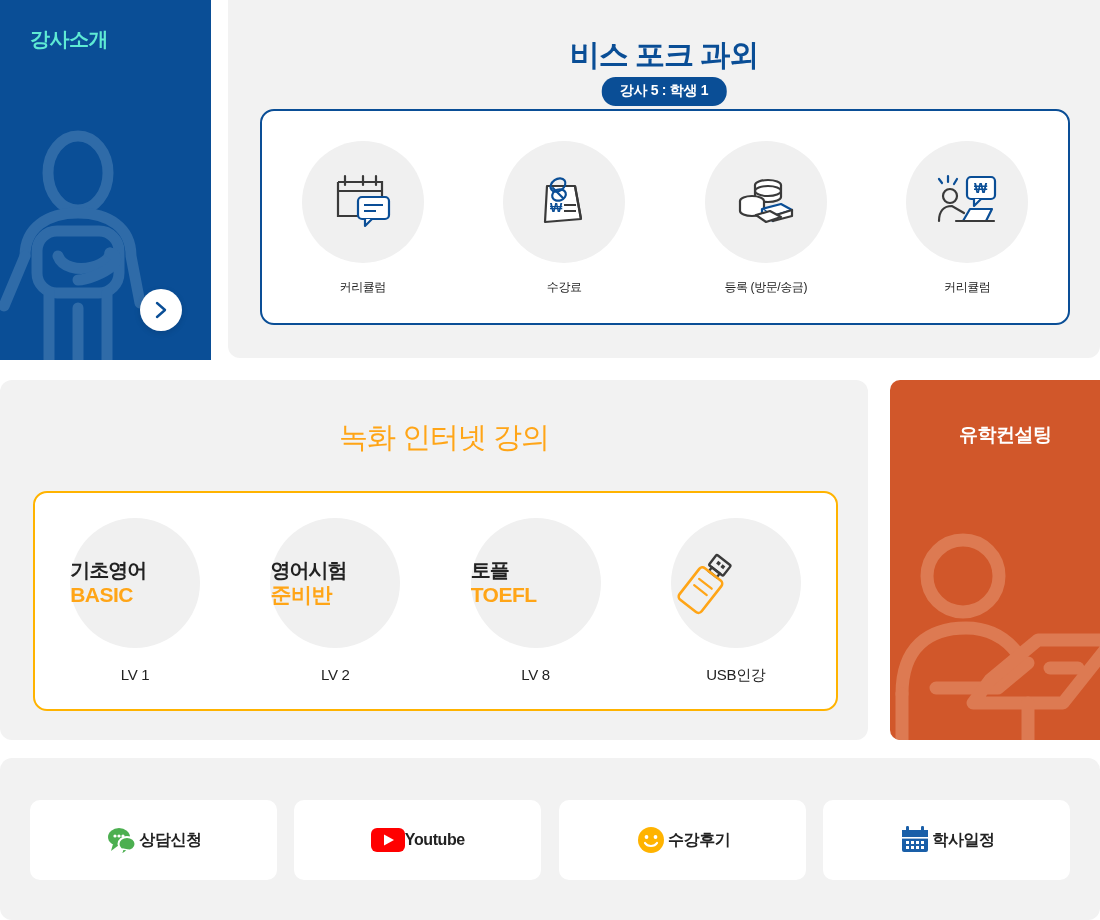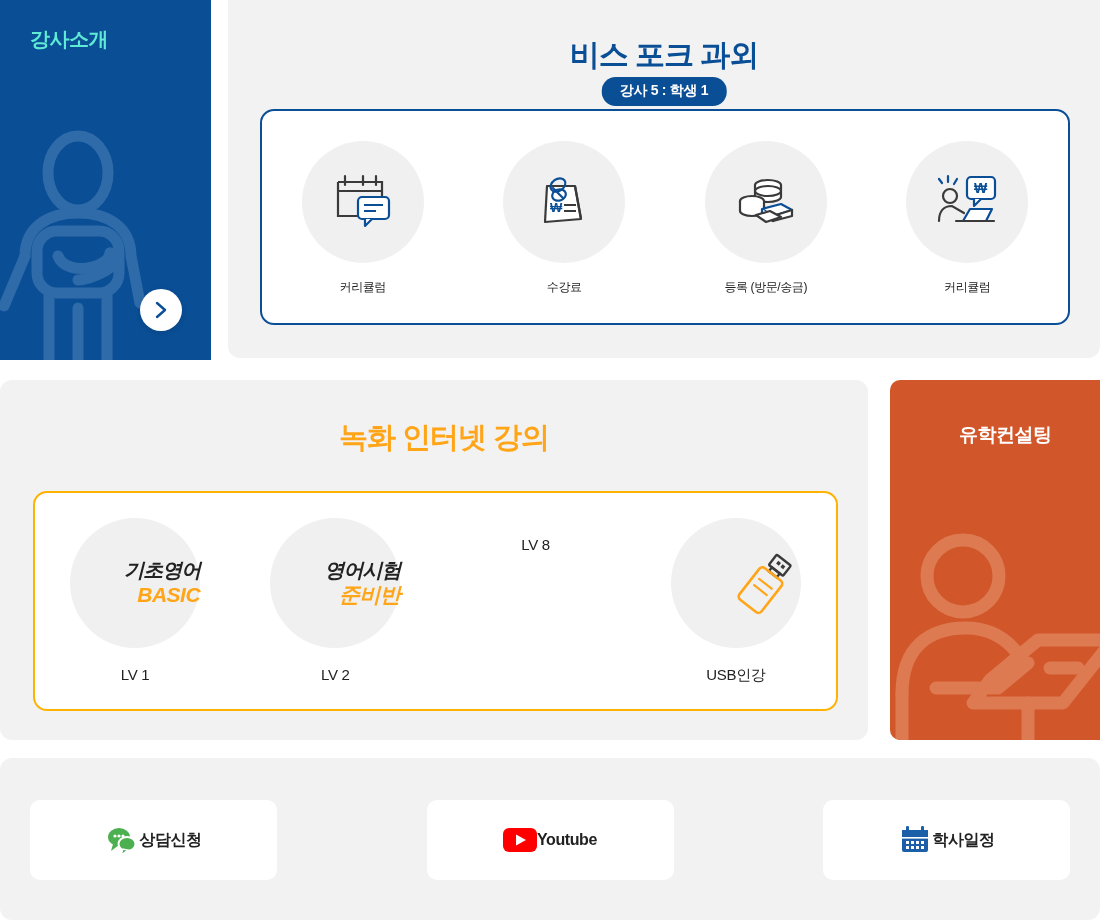--- a/index.html
+++ b/index.html
@@ -144,21 +144,21 @@
     background: #f2f2f2;
     border-radius: 12px;
   }
 
   .online-title {
     position: absolute;
     left: 0; top: 38px;
     width: 868px;
     text-align: center;
     font-size: 29px;
-    font-weight: 700;
+    font-weight: 400;
     color: #FFA517;
     letter-spacing: -1px;
     padding-left: 20px;
   }
 
   .orange-card {
     position: absolute;
     left: 33px; top: 111px;
     width: 805px; height: 220px;
     background: #ffffff;
@@ -177,23 +177,22 @@
     align-items: center;
     cursor: pointer;
   }
 
   .lv-circle {
     width: 130px; height: 130px;
     border-radius: 50%;
     background: #f0f0f0;
     display: flex;
     flex-direction: column;
-    align-items: flex-end;
+    align-items: flex-start;
     justify-content: center;
-    font-style: italic;
   }
 
   .lv-line1 {
     font-size: 20px;
     font-weight: 700;
     color: #222222;
     letter-spacing: -1px;
     line-height: 1.2;
   }
 
@@ -404,20 +403,24 @@
 
       <div class="lv-item">
         <div class="lv-circle">
           <div class="lv-line1">영어시험</div>
           <div class="lv-line2">준비반</div>
         </div>
         <div class="lv-label">LV 2</div>
       </div>
 
       <div class="lv-item">
+        <div class="lv-circle">
+          <div class="lv-line1">토플</div>
+          <div class="lv-line2">TOEFL</div>
+        </div>
         <div class="lv-label">LV 8</div>
       </div>
 
       <div class="lv-item">
         <div class="lv-circle">
           <svg width="70" height="70" viewBox="0 0 70 70">
             <g transform="rotate(38 35 35)">
               <rect x="26" y="6" width="18" height="13" rx="1.5" fill="none" stroke="#3a3a3a" stroke-width="2.4"></rect>
               <rect x="31" y="10" width="3.5" height="3.5" fill="#3a3a3a"></rect>
               <rect x="36.5" y="10" width="3.5" height="3.5" fill="#3a3a3a"></rect>
@@ -471,20 +474,31 @@
       <div class="quick-btn">
         <span class="quick-icon">
           <svg width="34" height="24" viewBox="0 0 34 24">
             <rect x="0" y="0" width="34" height="24" rx="6" fill="#FF0000"></rect>
             <path d="M13 6.5 L23 12 L13 17.5 Z" fill="#ffffff"></path>
           </svg>
         </span>
         <span class="quick-label">Youtube</span>
       </div>
 
+      <div class="quick-btn">
+        <span class="quick-icon">
+          <svg width="28" height="28" viewBox="0 0 28 28">
+            <circle cx="14" cy="14" r="13" fill="#FFB300"></circle>
+            <circle cx="9.5" cy="11" r="1.9" fill="#ffffff"></circle>
+            <circle cx="18.5" cy="11" r="1.9" fill="#ffffff"></circle>
+            <path d="M8 17 C10.5 21 17.5 21 20 17" fill="none" stroke="#ffffff" stroke-width="2.2" stroke-linecap="round"></path>
+          </svg>
+        </span>
+        <span class="quick-label">수강후기</span>
+      </div>
 
       <div class="quick-btn">
         <span class="quick-icon">
           <svg width="30" height="28" viewBox="0 0 30 28">
             <rect x="2" y="4" width="26" height="22" rx="2" fill="#1A5FA8"></rect>
             <rect x="2" y="4" width="26" height="6" fill="#1A5FA8"></rect>
             <rect x="2" y="11" width="26" height="1.6" fill="#ffffff"></rect>
             <rect x="6" y="0" width="3" height="6" rx="1.2" fill="#1A5FA8"></rect>
             <rect x="21" y="0" width="3" height="6" rx="1.2" fill="#1A5FA8"></rect>
             <g fill="#ffffff">

